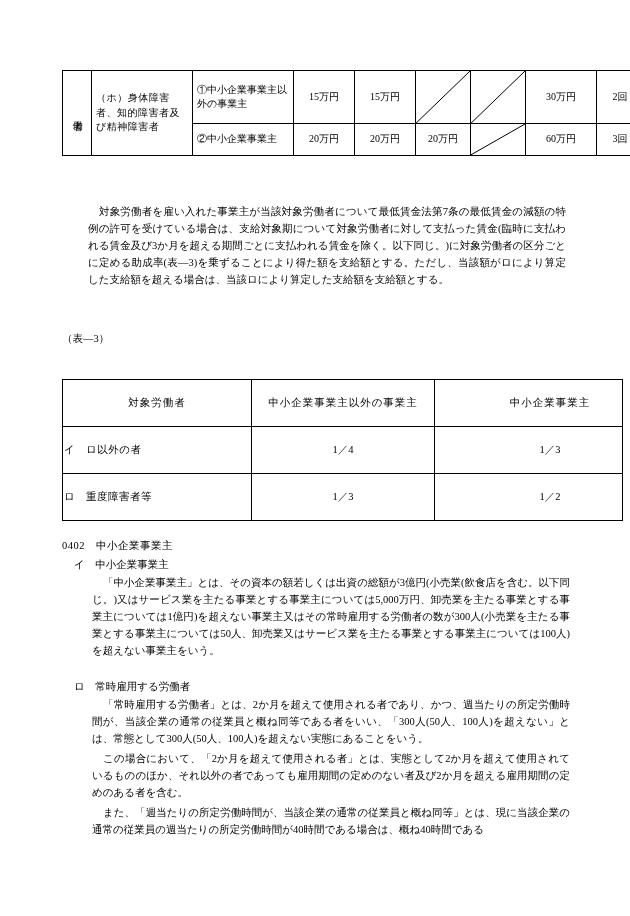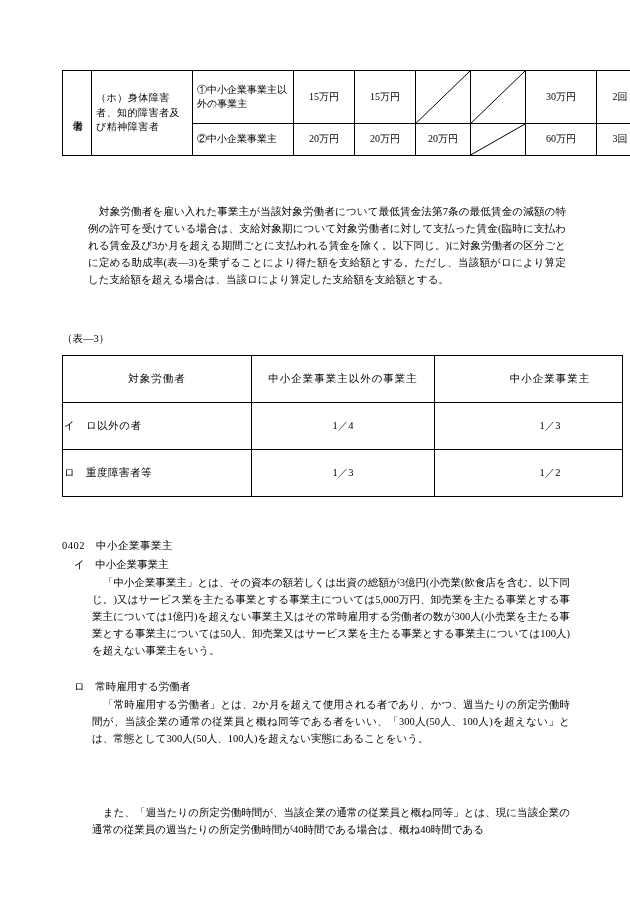--- a/index.html
+++ b/index.html
@@ -121,20 +121,21 @@
   .t3-wrap {
     position: absolute;
     left: 62px;
     top: 355px;
     width: 508px;
   }
   table.t3 {
     border-collapse: collapse;
     width: 100%;
     table-layout: fixed;
+    margin-top: 24px;
   }
   table.t3 td, table.t3 th {
     border: 1px solid #000;
     font-weight: normal;
     font-size: 10.5px;
     height: 44px;
     vertical-align: middle;
   }
   table.t3 th {
     text-align: center;
@@ -242,15 +243,16 @@
       </table>
   </div>
 
   <div class="sec-head">0402　中小企業事業主</div>
 
   <div class="para item-i">イ　中小企業事業主</div>
   <div class="para item-i-body">「中小企業事業主」とは、その資本の額若しくは出資の総額が3億円(小売業(飲食店を含む。以下同じ。)又はサービス業を主たる事業とする事業主については5,000万円、卸売業を主たる事業とする事業主については1億円)を超えない事業主又はその常時雇用する労働者の数が300人(小売業を主たる事業とする事業主については50人、卸売業又はサービス業を主たる事業とする事業主については100人)を超えない事業主をいう。</div>
 
   <div class="para item-ro">ロ　常時雇用する労働者</div>
   <div class="para item-ro-body">「常時雇用する労働者」とは、2か月を超えて使用される者であり、かつ、週当たりの所定労働時間が、当該企業の通常の従業員と概ね同等である者をいい、「300人(50人、100人)を超えない」とは、常態として300人(50人、100人)を超えない実態にあることをいう。</div>
+  <div class="para item-ro-body2">この場合において、「2か月を超えて使用される者」とは、実態として2か月を超えて使用されているもののほか、それ以外の者であっても雇用期間の定めのない者及び2か月を超える雇用期間の定めのある者を含む。</div>
   <div class="para item-ro-body3">また、「週当たりの所定労働時間が、当該企業の通常の従業員と概ね同等」とは、現に当該企業の通常の従業員の週当たりの所定労働時間が40時間である場合は、概ね40時間である</div>
 
 </div>
 
 </body></html>

